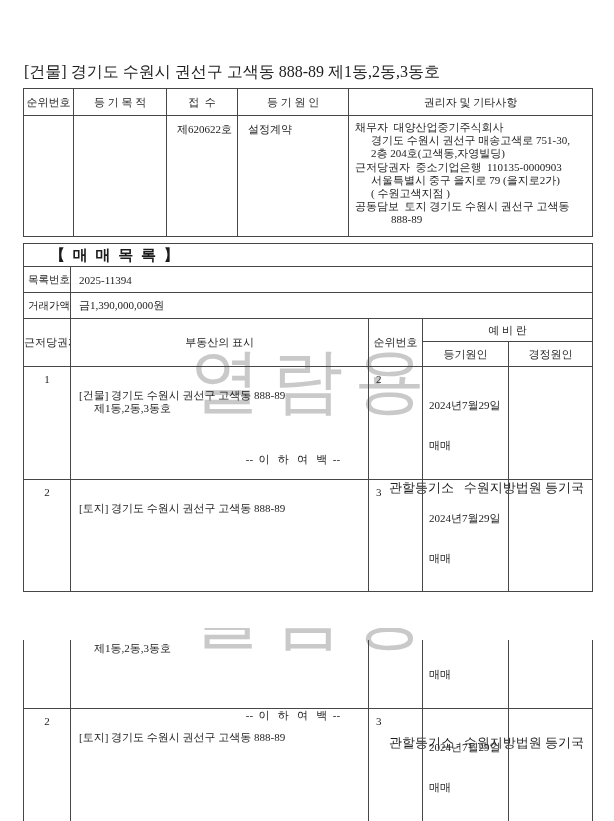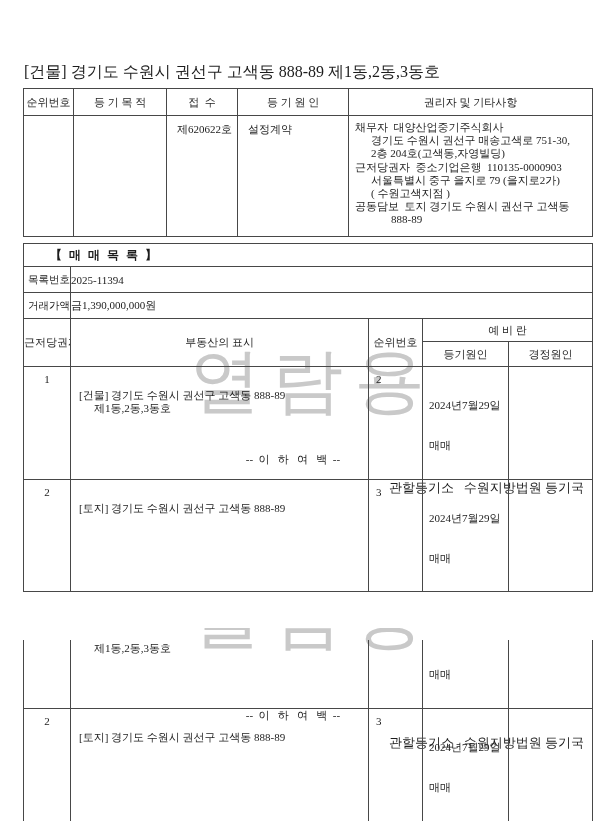--- a/index.html
+++ b/index.html
@@ -28,23 +28,23 @@
   .t1 th { height:26px; vertical-align:middle; text-align:center; white-space:pre; }
   .t1 .data-row td { height:114px; }
   .t1 .receipt, .t1 .cause { padding:6px 0 0 10px; }
   .t1 .details { padding:5px 0 0 6px; line-height:13.2px; }
   .dl { white-space:pre; }
   .dl.ind1 { padding-left:16px; }
   .dl.ind2 { padding-left:36px; }
 
   
   .t2 { left:23px; top:243px; width:569px; }
-  .t2 .title { height:22px; vertical-align:middle; font-size:12px; font-weight:bold; letter-spacing:2px; padding-left:26px; white-space:pre; }
+  .t2 .title { height:22px; vertical-align:middle; font-size:15px; font-weight:bold; letter-spacing:2px; padding-left:26px; white-space:pre; }
   .lbl { height:25px; vertical-align:middle; text-align:right; font-size:10.5px; }
-  .val { vertical-align:middle; }
+  .val { vertical-align:middle; padding-left:8px; }
   .hdr { vertical-align:middle; text-align:center; white-space:pre; }
   .hr1 td { height:22px; }
   .hr2 td { height:24px; }
   .ser { text-align:center; padding-top:6px; }
   .prop { padding:6px 0 0 8px; line-height:13.2px; }
   .pl2 { padding-left:15px; white-space:pre; }
   .pl1 { white-space:pre;margin-top:16px; }
   .rank { padding:6px 0 0 7px; }
   .cse { padding:6px 0 0 6px; line-height:13.2px; white-space:pre; }
   .dr1 td { height:38px; }

